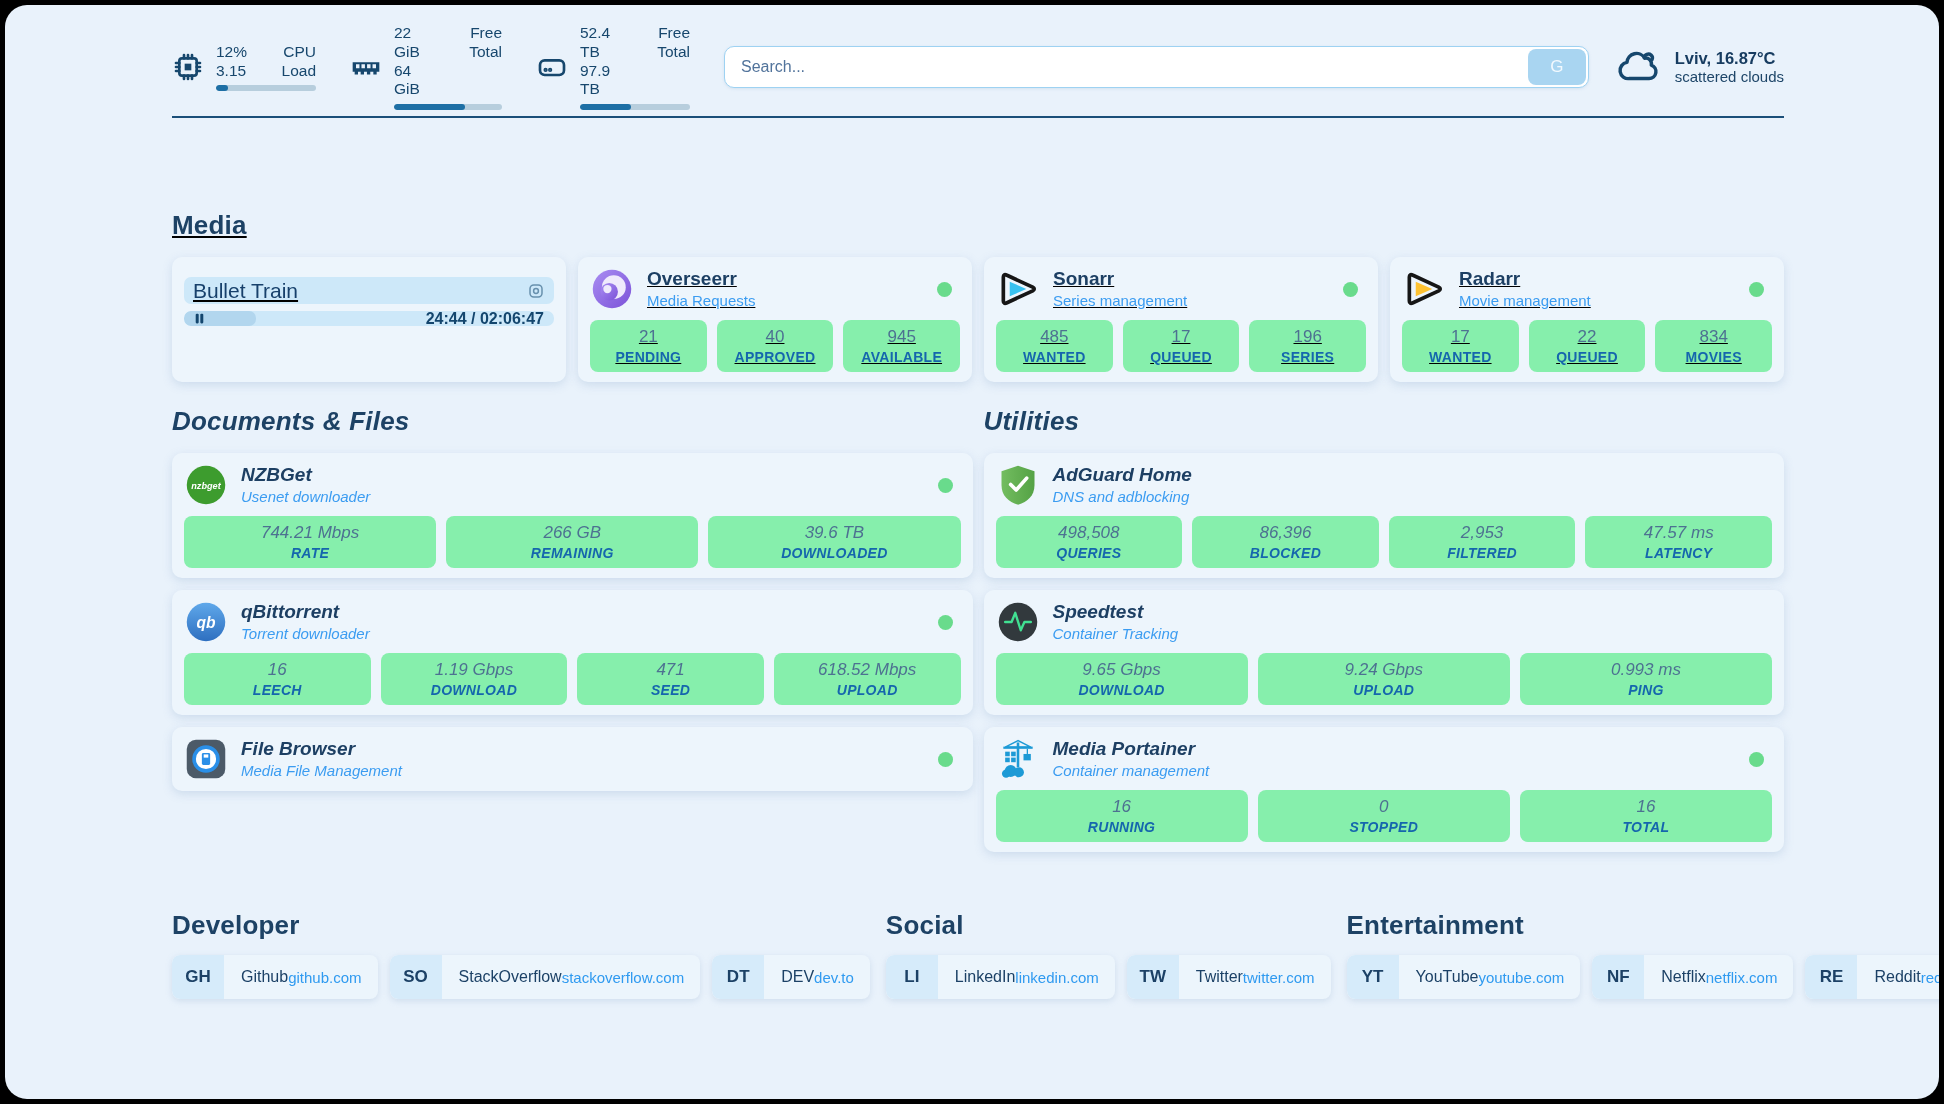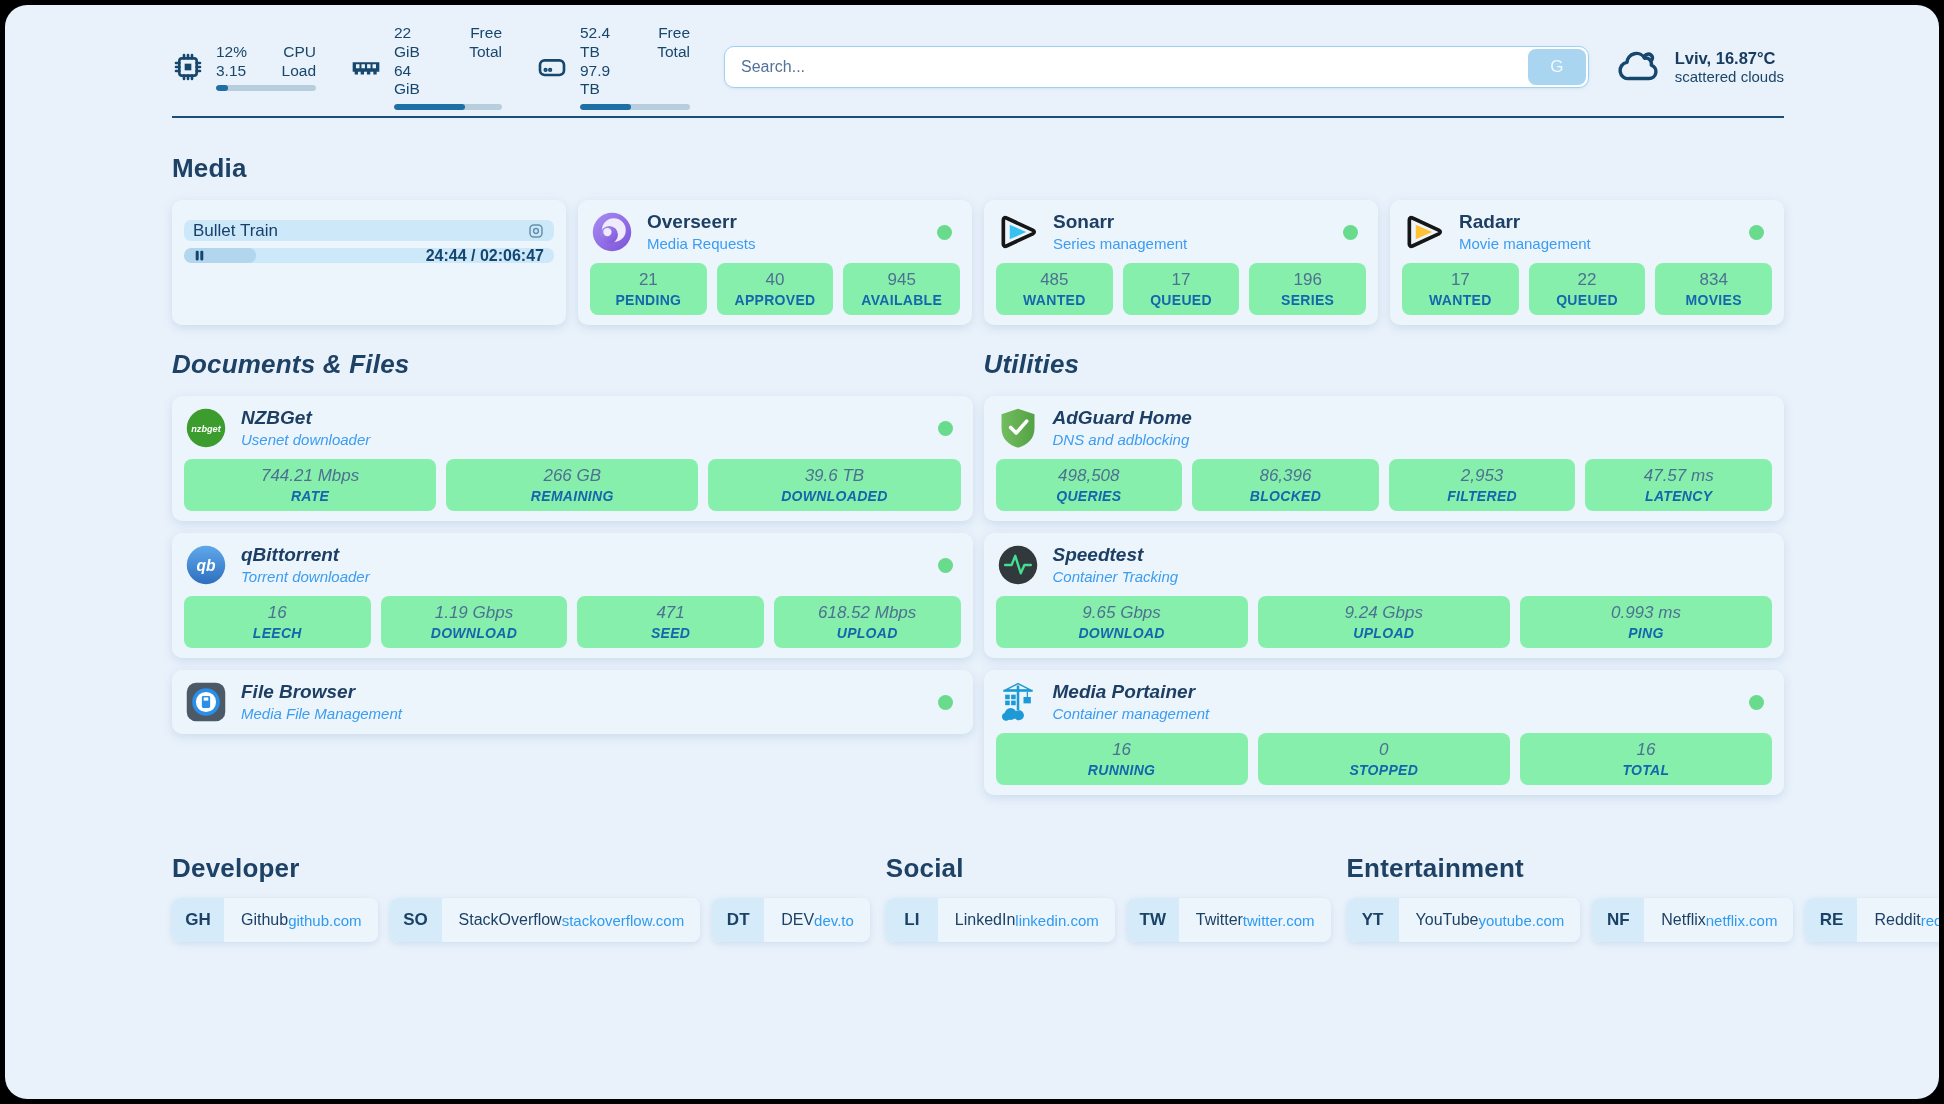--- a/index.html
+++ b/index.html
@@ -48,21 +48,21 @@
   }
   .weather { display:flex; align-items:center; gap:12px; }
   .weather-icon { width:46px; height:46px; color:#16476d; }
   .weather-line1 { font-size:16.5px; font-weight:600; color:#173c60; }
   .weather-line2 { font-size:15px; color:#1d4568; }
 
   .divider { margin-top:21px; border:none; border-top:2px solid #1b4f79; }
 
   
   h2.section-title { font-size:26px; font-weight:600; color:#1d4265; letter-spacing:.2px; }
-  .media-section { margin-top:35px; }
+  .media-section { margin-top:92px;text-decoration:underline; }
   .media-grid { display:grid; grid-template-columns:repeat(4,1fr); gap:12px; margin-top:16px; }
   .two-col { display:grid; grid-template-columns:1fr 1fr; gap:11px; margin-top:24px;font-style:italic; }
   .col-cards { display:flex; flex-direction:column; gap:12px; margin-top:16px; }
 
   .card {
     background:#edf5fc; border-radius:10px;
     box-shadow:0 3px 10px rgba(140,170,205,.30);
     padding:10px 12px; cursor:pointer;
   }
   .card-head { display:flex; align-items:center; gap:13px; }
@@ -76,23 +76,23 @@
   .stat-pill {
     flex:1; background:#86efac; border-radius:8px;
     min-height:52px; display:flex; flex-direction:column;
     align-items:center; justify-content:center; gap:2px; padding:5px 4px;
   }
   .stat-value { font-size:17px; color:#4d7191; }
   .stat-label { font-size:14px; font-weight:700; color:#1566ad; letter-spacing:.3px; }
 
   
   .media-row {
-    margin-top:10px; height:21px; background:#cde8f9; border-radius:7px;
+    margin-top:10px; height:27px; background:#cde8f9; border-radius:7px;
     display:flex; align-items:center; padding:0 9px;
-    font-size:17px; color:#17406b;
+    font-size:21px; color:#17406b;
   }
   .media-row .cast { margin-left:auto; width:18px; height:18px; color:#6790ad; cursor:pointer; }
   .progress-row {
     margin-top:7px; height:15px; background:#cde8f9; border-radius:7px;
     position:relative; overflow:hidden;
   }
   .progress-fill {
     position:absolute; left:0; top:0; bottom:0; background:#b2d6ee; border-radius:7px;
     display:flex; align-items:center; padding-left:9px;
   }

